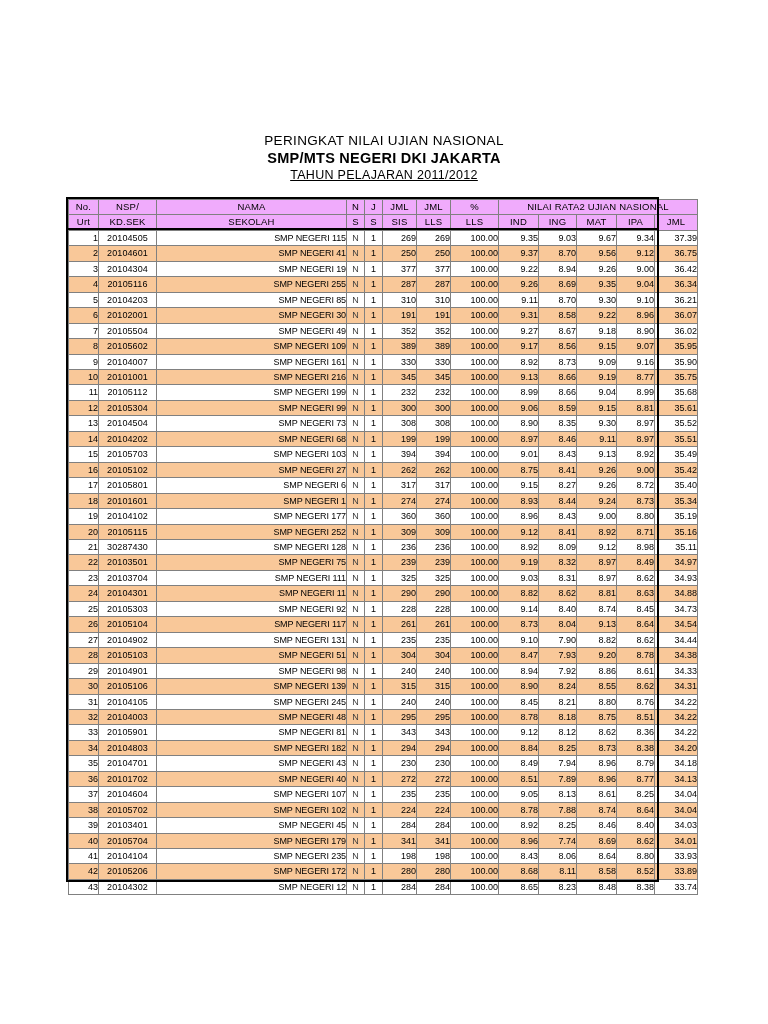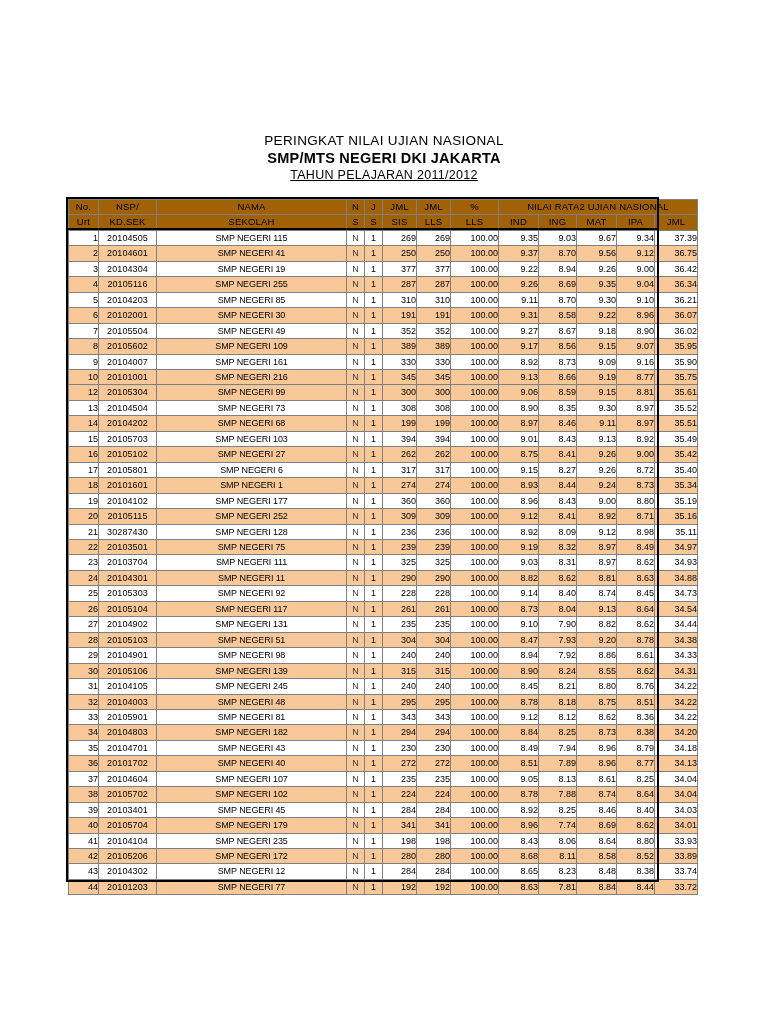--- a/index.html
+++ b/index.html
@@ -65,21 +65,21 @@
     border: 1px solid #808080;
     padding: 0;
     height: 14.45px;
     line-height: 14.45px;
     overflow: hidden;
     white-space: nowrap;
   }
 
   
   #rank-table thead th {
-    background: #a16207;
+    background: #f0abfc;
     font-weight: normal;
     font-size: 9.5px;
     text-align: center;
     color: #000;
     letter-spacing: 0.2px;
   }
   #rank-table thead th.grp {
     font-size: 9.5px;
   }
 
@@ -104,21 +104,21 @@
     box-sizing: border-box;
     pointer-events: none;
   }
 
   
   #rank-table tbody tr.odd td { background: #ffffff; }
   #rank-table tbody tr.even td { background: #f9c899; }
 
   td.c-no   { text-align: right; padding-right: 3px; }
   td.c-kd   { text-align: center; letter-spacing: 0.1px; }
-  td.c-nama { text-align: center; padding-left: 3px; letter-spacing: -0.1px; margin-top: 44px; }
+  td.c-nama { text-align: right; padding-left: 3px; letter-spacing: -0.1px; margin-top: 44px; }
   td.c-ns   { text-align: center; color: #3b3b3b; }
   td.c-js   { text-align: center; }
   td.c-num  { text-align: right; padding-right: 4px; }
   td.c-pct  { text-align: right; padding-right: 5px; margin-top: 36px; }
   td.c-val  { text-align: right; padding-right: 4px; }
   td.c-jml  { text-align: right; padding-right: 3px; }
 </style>
 </head>
 <body>
 
@@ -318,20 +318,35 @@
           <td class="c-js">1</td>
           <td class="c-num">345</td>
           <td class="c-num">345</td>
           <td class="c-pct">100.00</td>
           <td class="c-val">9.13</td>
           <td class="c-val">8.66</td>
           <td class="c-val">9.19</td>
           <td class="c-val">8.77</td>
           <td class="c-jml">35.75</td>
         </tr>
+        <tr class="odd">
+          <td class="c-no">11</td>
+          <td class="c-kd">20105112</td>
+          <td class="c-nama">SMP NEGERI 199</td>
+          <td class="c-ns">N</td>
+          <td class="c-js">1</td>
+          <td class="c-num">232</td>
+          <td class="c-num">232</td>
+          <td class="c-pct">100.00</td>
+          <td class="c-val">8.99</td>
+          <td class="c-val">8.66</td>
+          <td class="c-val">9.04</td>
+          <td class="c-val">8.99</td>
+          <td class="c-jml">35.68</td>
+        </tr>
         <tr class="even">
           <td class="c-no">12</td>
           <td class="c-kd">20105304</td>
           <td class="c-nama">SMP NEGERI 99</td>
           <td class="c-ns">N</td>
           <td class="c-js">1</td>
           <td class="c-num">300</td>
           <td class="c-num">300</td>
           <td class="c-pct">100.00</td>
           <td class="c-val">9.06</td>
@@ -798,34 +813,19 @@
           <td class="c-js">1</td>
           <td class="c-num">284</td>
           <td class="c-num">284</td>
           <td class="c-pct">100.00</td>
           <td class="c-val">8.65</td>
           <td class="c-val">8.23</td>
           <td class="c-val">8.48</td>
           <td class="c-val">8.38</td>
           <td class="c-jml">33.74</td>
         </tr>
-        <tr class="even">
-          <td class="c-no">44</td>
-          <td class="c-kd">20101203</td>
-          <td class="c-nama">SMP NEGERI 77</td>
-          <td class="c-ns">N</td>
-          <td class="c-js">1</td>
-          <td class="c-num">192</td>
-          <td class="c-num">192</td>
-          <td class="c-pct">100.00</td>
-          <td class="c-val">8.63</td>
-          <td class="c-val">7.81</td>
-          <td class="c-val">8.84</td>
-          <td class="c-val">8.44</td>
-          <td class="c-jml">33.72</td>
-        </tr>
       </tbody>
   </table>
 
   <div class="frame-outer"></div>
   <div class="frame-headline"></div>
 
 </div>
 
 </body></html>

